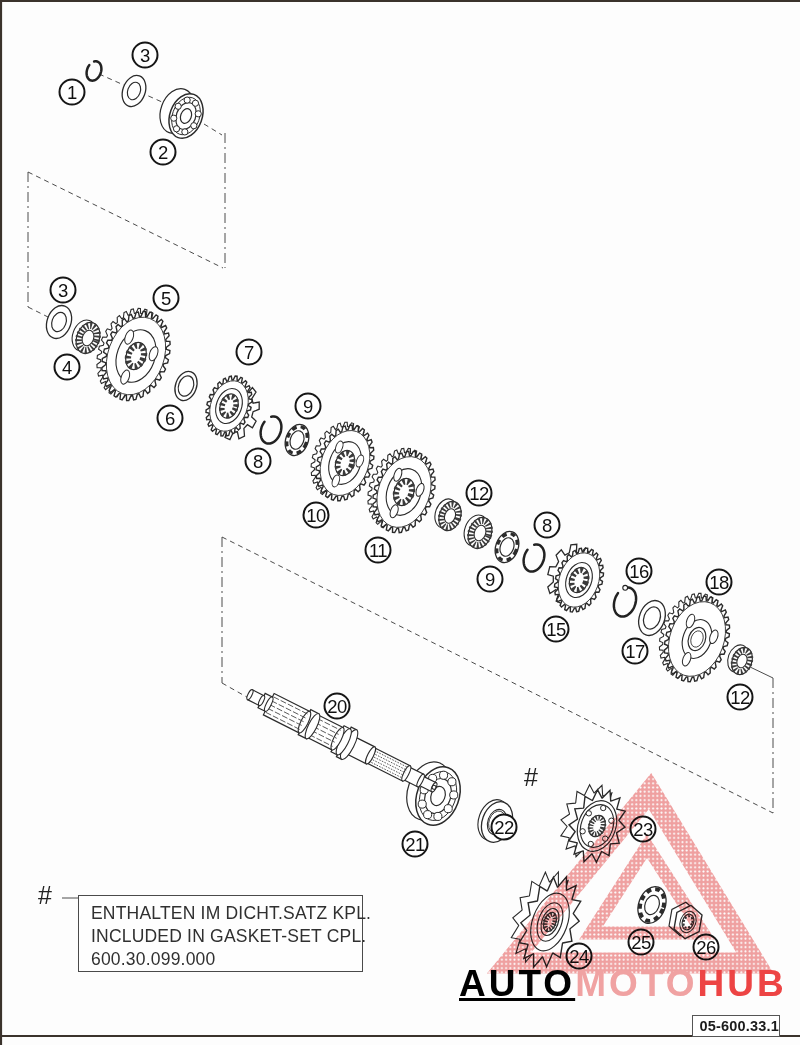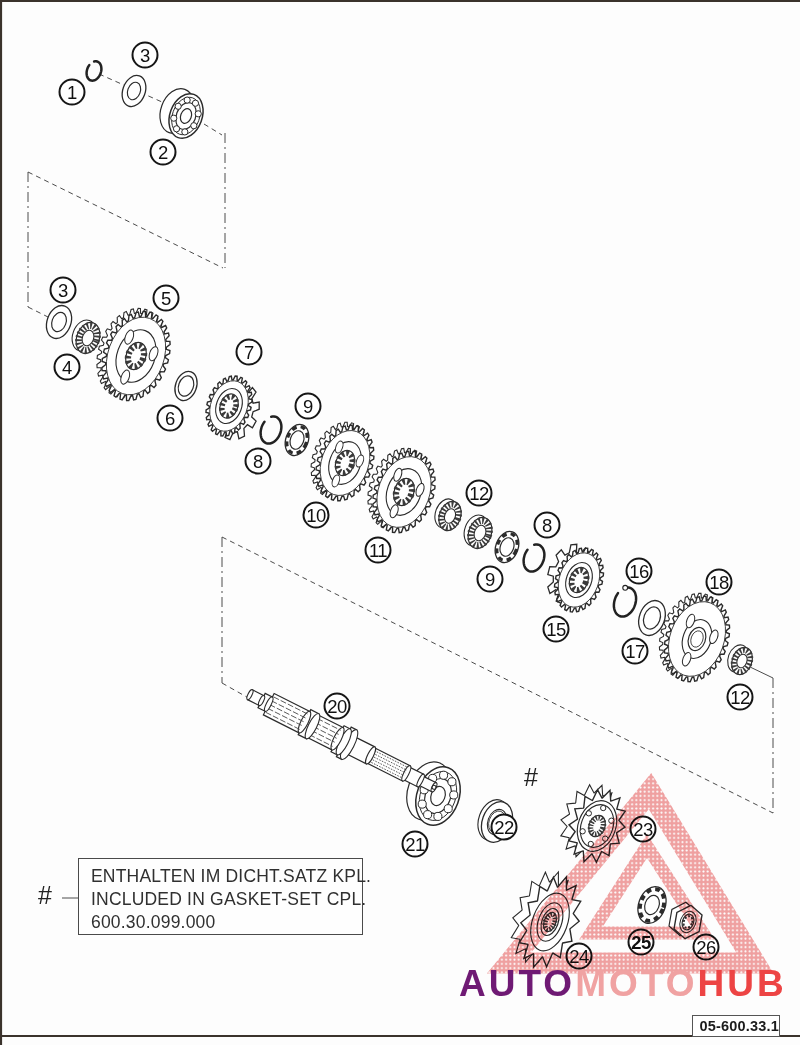--- a/index.html
+++ b/index.html
@@ -6,21 +6,21 @@
   #stage{position:relative;width:800px;height:1045px;background:#fdfdfd;overflow:hidden;
          font-family:"Liberation Sans","DejaVu Sans",sans-serif;}
   #art{position:absolute;left:0;top:0;z-index:1;}
   #callouts{position:absolute;left:0;top:0;width:100%;height:100%;z-index:2;pointer-events:none;}
   .callout{position:absolute;width:27px;height:27px;box-sizing:border-box;border:2.3px solid #161616;
            border-radius:50%;background:#fff;color:#111;font-size:18.5px;letter-spacing:-0.5px;
            display:flex;align-items:center;justify-content:center;transform:translate(-50%,-50%);}
   .hash{position:absolute;z-index:4;color:#222;font-size:25px;font-weight:500;}
   .hash-note{left:38px;top:881px;}
   .hash-shaft{left:524px;top:763px;}
-  .notebox{position:absolute;z-index:4;left:78px;top:858px;width:285px;height:77px;box-sizing:border-box;
+  .notebox{position:absolute;z-index:4;left:78px;top:895px;width:285px;height:77px;box-sizing:border-box;
            background:#fefefe;border:1.6px solid #4a4a4a;padding:6px 0 0 12px;color:#303030;
            font-size:17.5px;line-height:23px;letter-spacing:0.2px;white-space:nowrap;}
   .partno{position:absolute;z-index:4;left:692px;top:1015px;width:88px;height:22px;box-sizing:border-box;
           background:#fff;border:1.5px solid #555;display:flex;align-items:center;justify-content:flex-end;
           font-size:14.5px;font-weight:bold;color:#1c1c1c;letter-spacing:0.2px;}
   .wm{position:absolute;left:0;top:0;width:100%;height:100%;z-index:3;mix-blend-mode:multiply;
       pointer-events:none;}
   .wm-text{position:absolute;left:459px;top:965px;font-size:37px;font-weight:800;line-height:37px;
            letter-spacing:3px;white-space:nowrap;}
 </style>
@@ -306,21 +306,21 @@
       <div class="callout" style="left: 490px; top: 579px;">9</div>
       <div class="callout" style="left: 639px; top: 571px;">16</div>
       <div class="callout" style="left: 719px; top: 582px;">18</div>
       <div class="callout" style="left: 556px; top: 629px;">15</div>
       <div class="callout" style="left: 635px; top: 651px; text-align: right;">17</div>
       <div class="callout" style="left: 740px; top: 697px;">12</div>
       <div class="callout" style="left: 337px; top: 706px;">20</div>
       <div class="callout" style="left: 504px; top: 786px; margin-top: 41px;">22</div>
       <div class="callout" style="left: 643px; top: 829px;">23</div>
       <div class="callout" style="left: 415px; top: 844px;">21</div>
-      <div class="callout" style="left: 641px; top: 942px; font-weight: bold;">25</div>
+      <div class="callout" style="left: 641px; top: 942px;">25</div>
       <div class="callout" style="left: 579px; top: 956px;">24</div>
       <div class="callout" style="left: 706px; top: 947px;">26</div>
     </div>
 
   <div class="notebox">
     <div>ENTHALTEN IM DICHT.SATZ KPL.</div>
     <div>INCLUDED IN GASKET-SET CPL.</div>
     <div>600.30.099.000</div>
   </div>
   <div class="hash hash-note">#</div>
@@ -330,19 +330,19 @@
     <svg width="800" height="1045" viewBox="0 0 800 1045">
       <defs>
         <pattern id="wmdots" width="4.2" height="4.2" patternUnits="userSpaceOnUse">
           <rect width="4.2" height="4.2" fill="#f1a1a1"></rect>
           <circle cx="2.1" cy="2.1" r="1.0" fill="#ffffff"></circle>
         </pattern>
       </defs>
       <path d="M650 791 L755 963 L509 963 Z" fill="none" stroke="url(#wmdots)" stroke-width="21" stroke-miterlimit="12"></path>
       <path d="M647 846 L703 933 L591 933 Z" fill="none" stroke="url(#wmdots)" stroke-width="13" stroke-miterlimit="12"></path>
     </svg>
-    <div class="wm-text"><span style="color: #701a75;">AUTO</span><span style="color: rgb(242, 163, 163);">MOTO</span><span style="color: #ef4444;">HUB</span></div>
+    <div class="wm-text"><span style="color: #000000; text-decoration: underline;">AUTO</span><span style="color: rgb(242, 163, 163);">MOTO</span><span style="color: #ef4444;">HUB</span></div>
   </div>
 
   <div class="partno">
     <span>05-600.33.1</span>
   </div>
 </div>
 
 </body></html>

